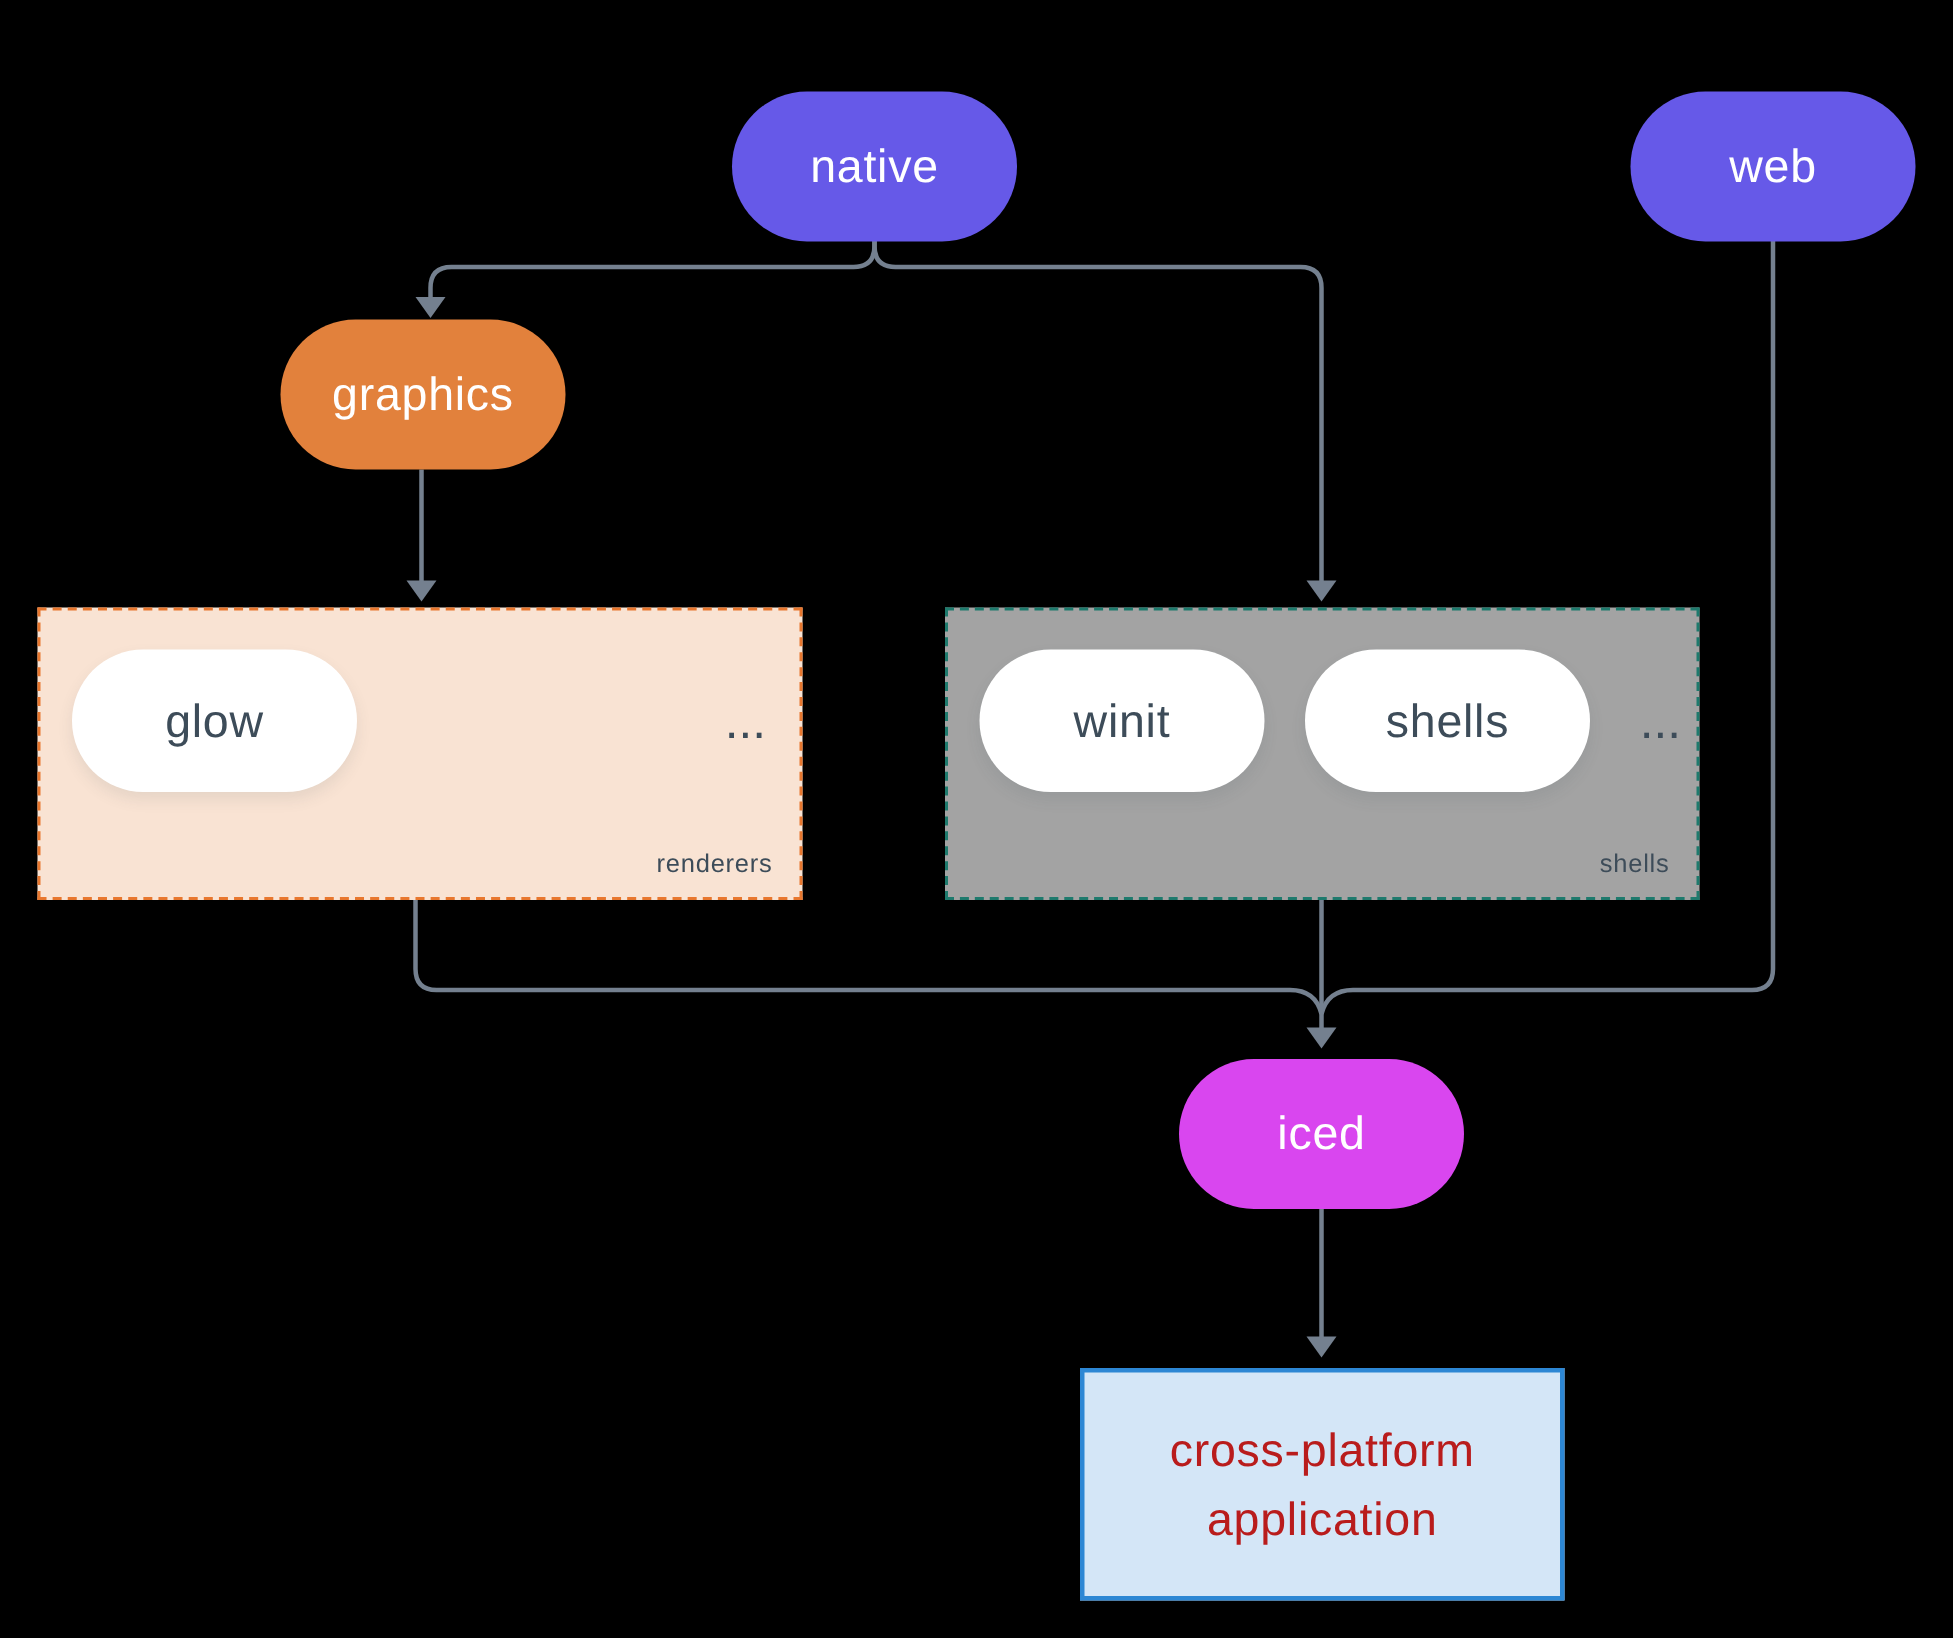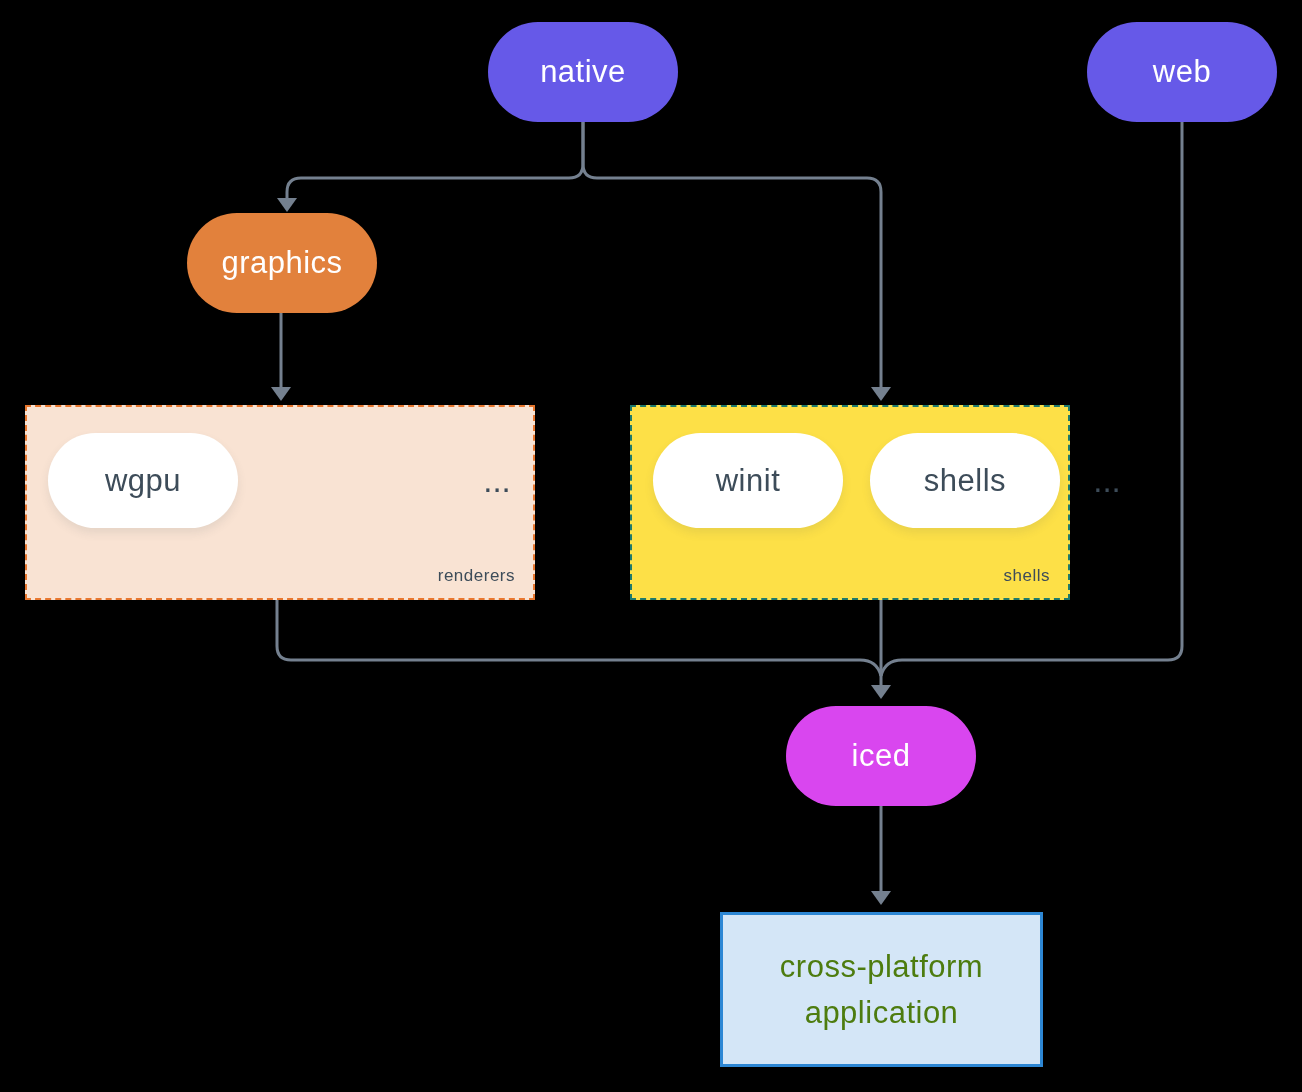--- a/index.html
+++ b/index.html
@@ -35,40 +35,40 @@
     width: 190px;
     height: 100px;
     border-radius: 52px;
     display: flex;
     align-items: center;
     justify-content: center;
     font-size: 31px;
     letter-spacing: 0.5px;
     color: #ffffff;
   }
-  .pill-native, .pill-web { background: #6659e8; }
+  .pill-native, .pill-web { background: #6659e8; margin-top: 39px; }
   .pill-graphics { background: #e2813c; }
   .pill-iced { background: #d946ef; }
 
   .group-box {
     position: absolute;
     top: 405px;
     height: 195px;
     box-sizing: border-box;
   }
   .group-renderers {
     left: 25px;
     width: 510px;
     background: #f9e3d3;
     border: 2px dashed #e8772e;
   }
   .group-shells {
     left: 630px;
-    width: 440px;
-    background: #fde047;
+    width: 503px;
+    background: #a3a3a3;
     border: 2px dashed #1e7a6d;
   }
   .white-pill {
     position: absolute;
     top: 26px;
     width: 190px;
     height: 95px;
     background: #ffffff;
     border-radius: 48px;
     display: flex;
@@ -110,21 +110,21 @@
     box-sizing: border-box;
     background: #d4e6f7;
     border: 3px solid #2d87d4;
     display: flex;
     align-items: center;
     justify-content: center;
     text-align: center;
     font-size: 31px;
     line-height: 46px;
     letter-spacing: 0.5px;
-    color: #4d7c0f;
+    color: #b91c1c;
     padding: 0 30px;
   }
 </style>
 </head>
 <body>
 
 <div class="canvas">
 
   <svg class="connectors" viewBox="0 0 1302 1092" xmlns="http://www.w3.org/2000/svg">
 
@@ -155,21 +155,21 @@
   <div class="pill pill-web" style="left:1087px; top:22px;">
     <span>web</span>
   </div>
 
   <div class="pill pill-graphics" style="left:187px; top:213px;text-align:center;">
     <span>graphics</span>
   </div>
 
   <div class="group-box group-renderers">
     <div class="white-pill wp-1">
-      <span>wgpu</span>
+      <span>glow</span>
     </div>
     <div class="ellipsis">...</div>
     <div class="group-label">renderers</div>
   </div>
 
   <div class="group-box group-shells">
     <div class="white-pill wp-1">
       <span>winit</span>
     </div>
     <div class="white-pill wp-2" style="left:238px;">

